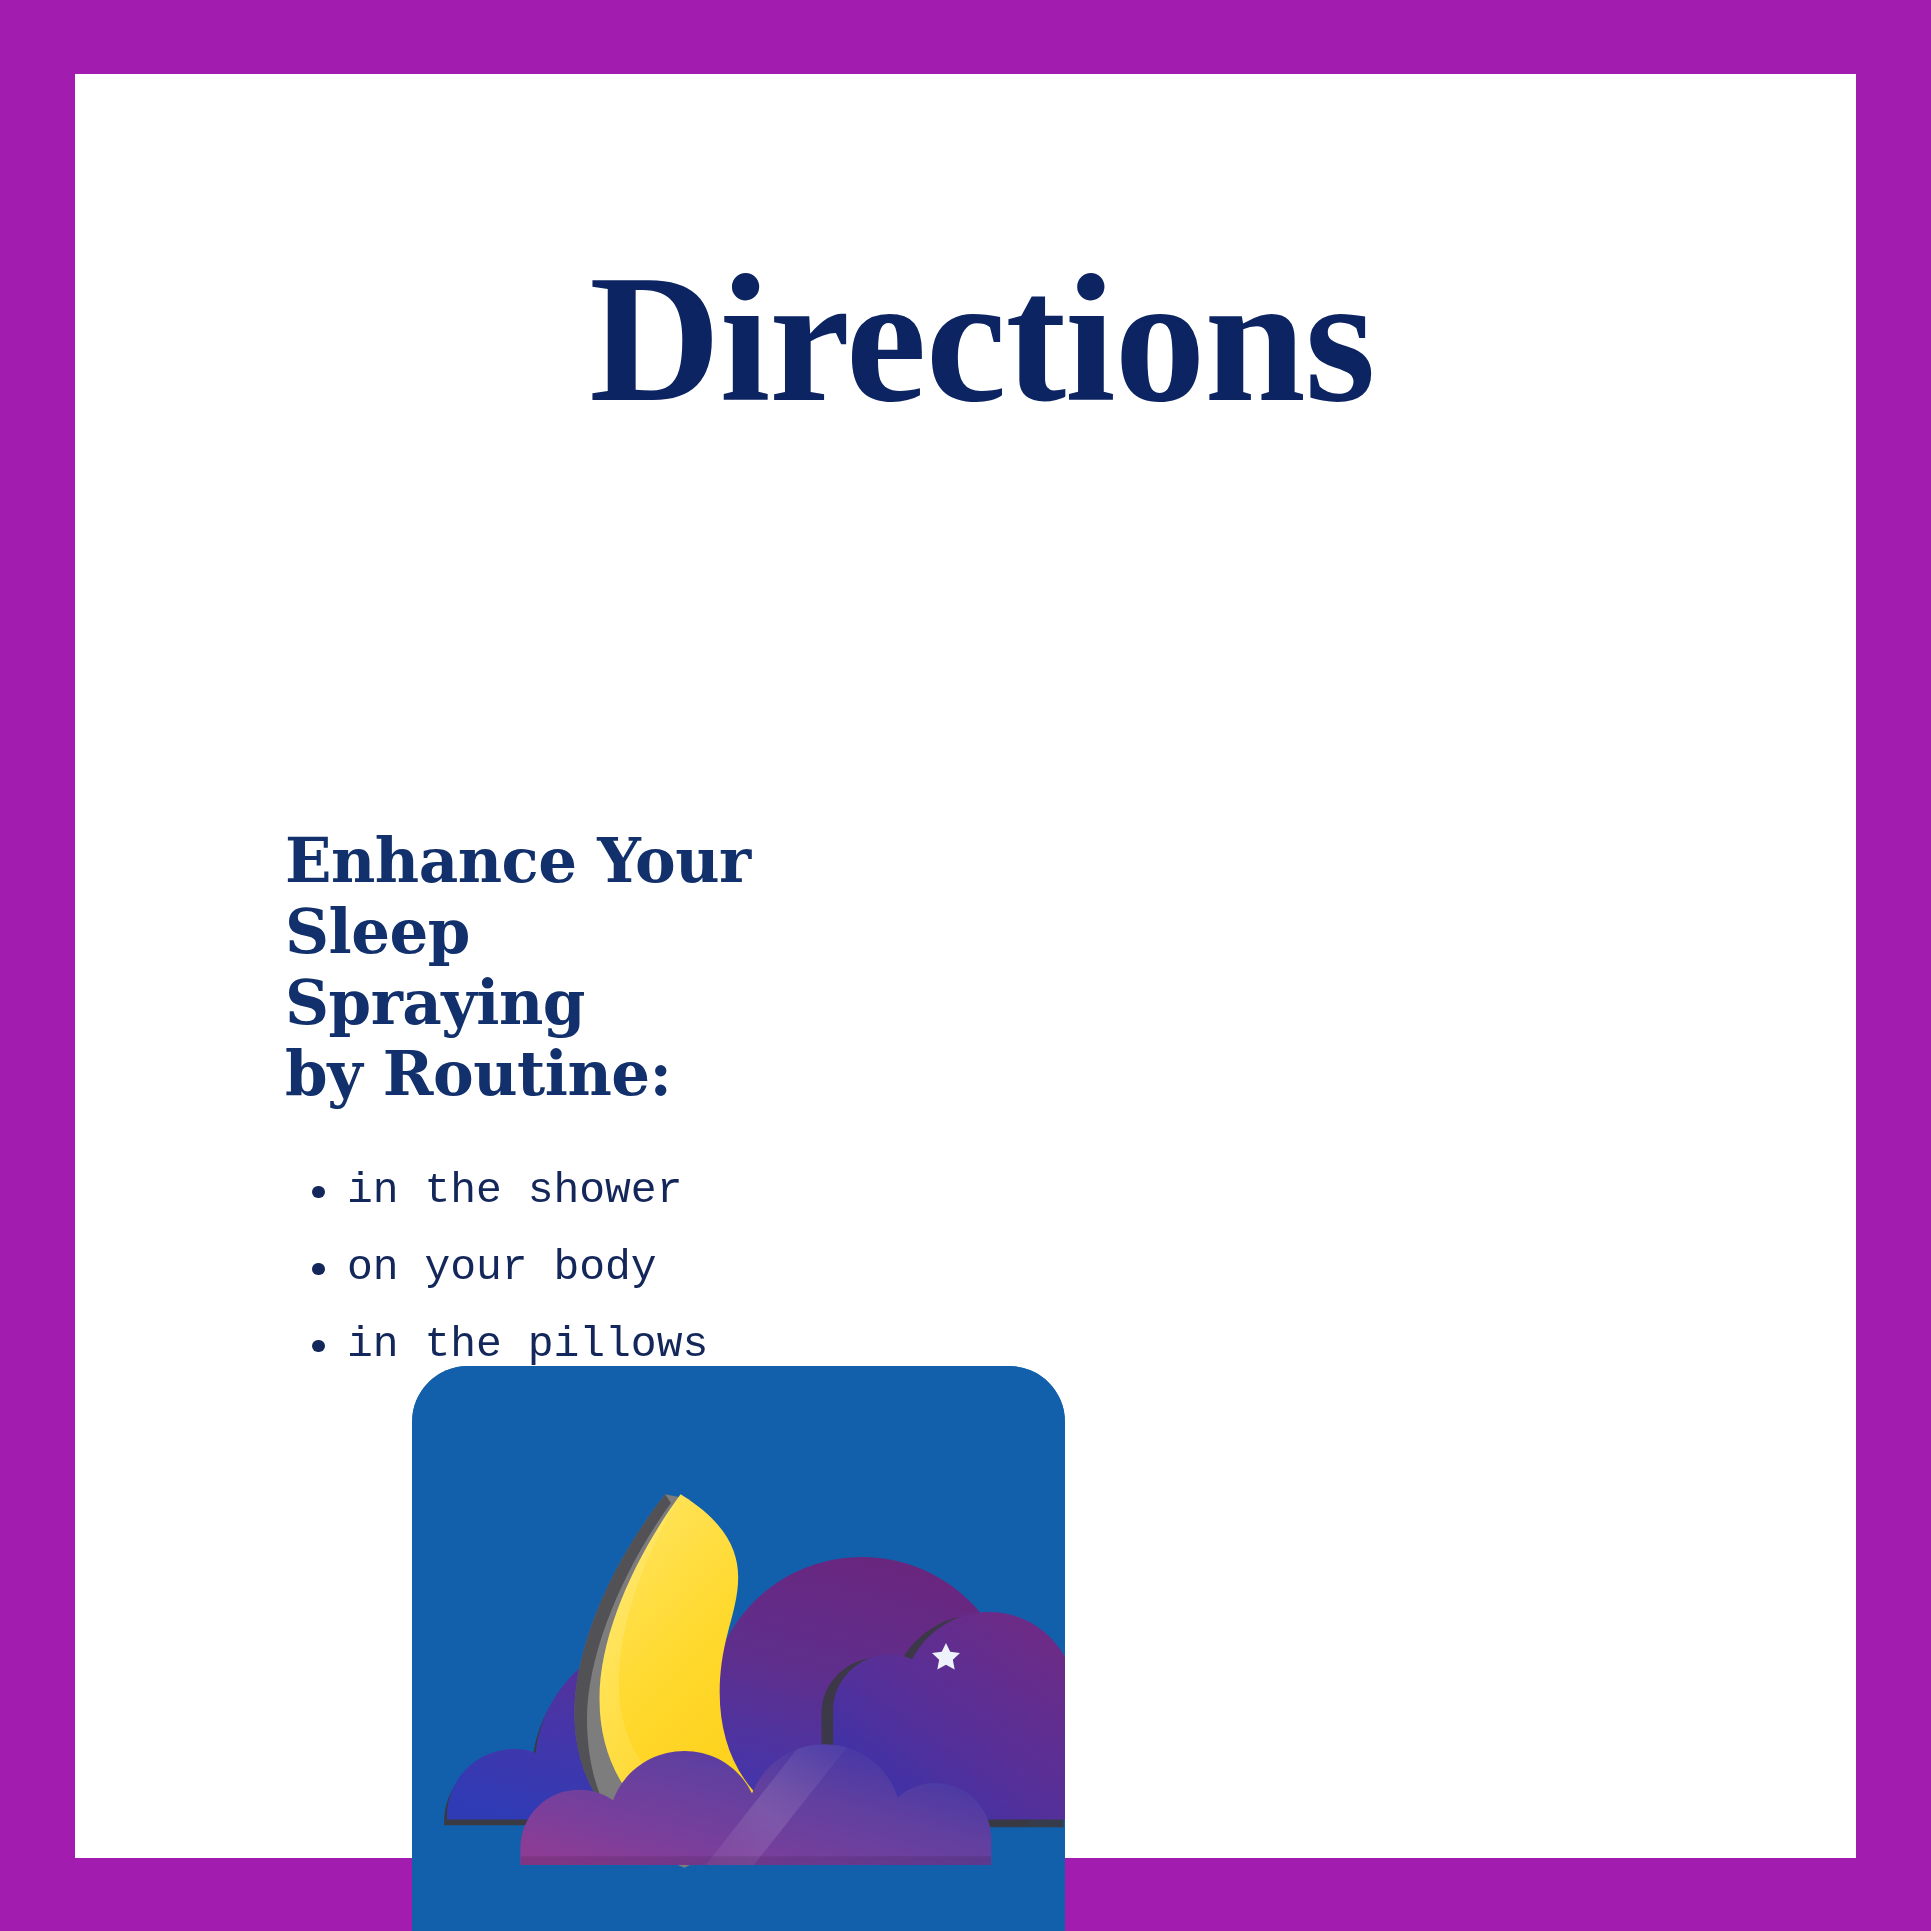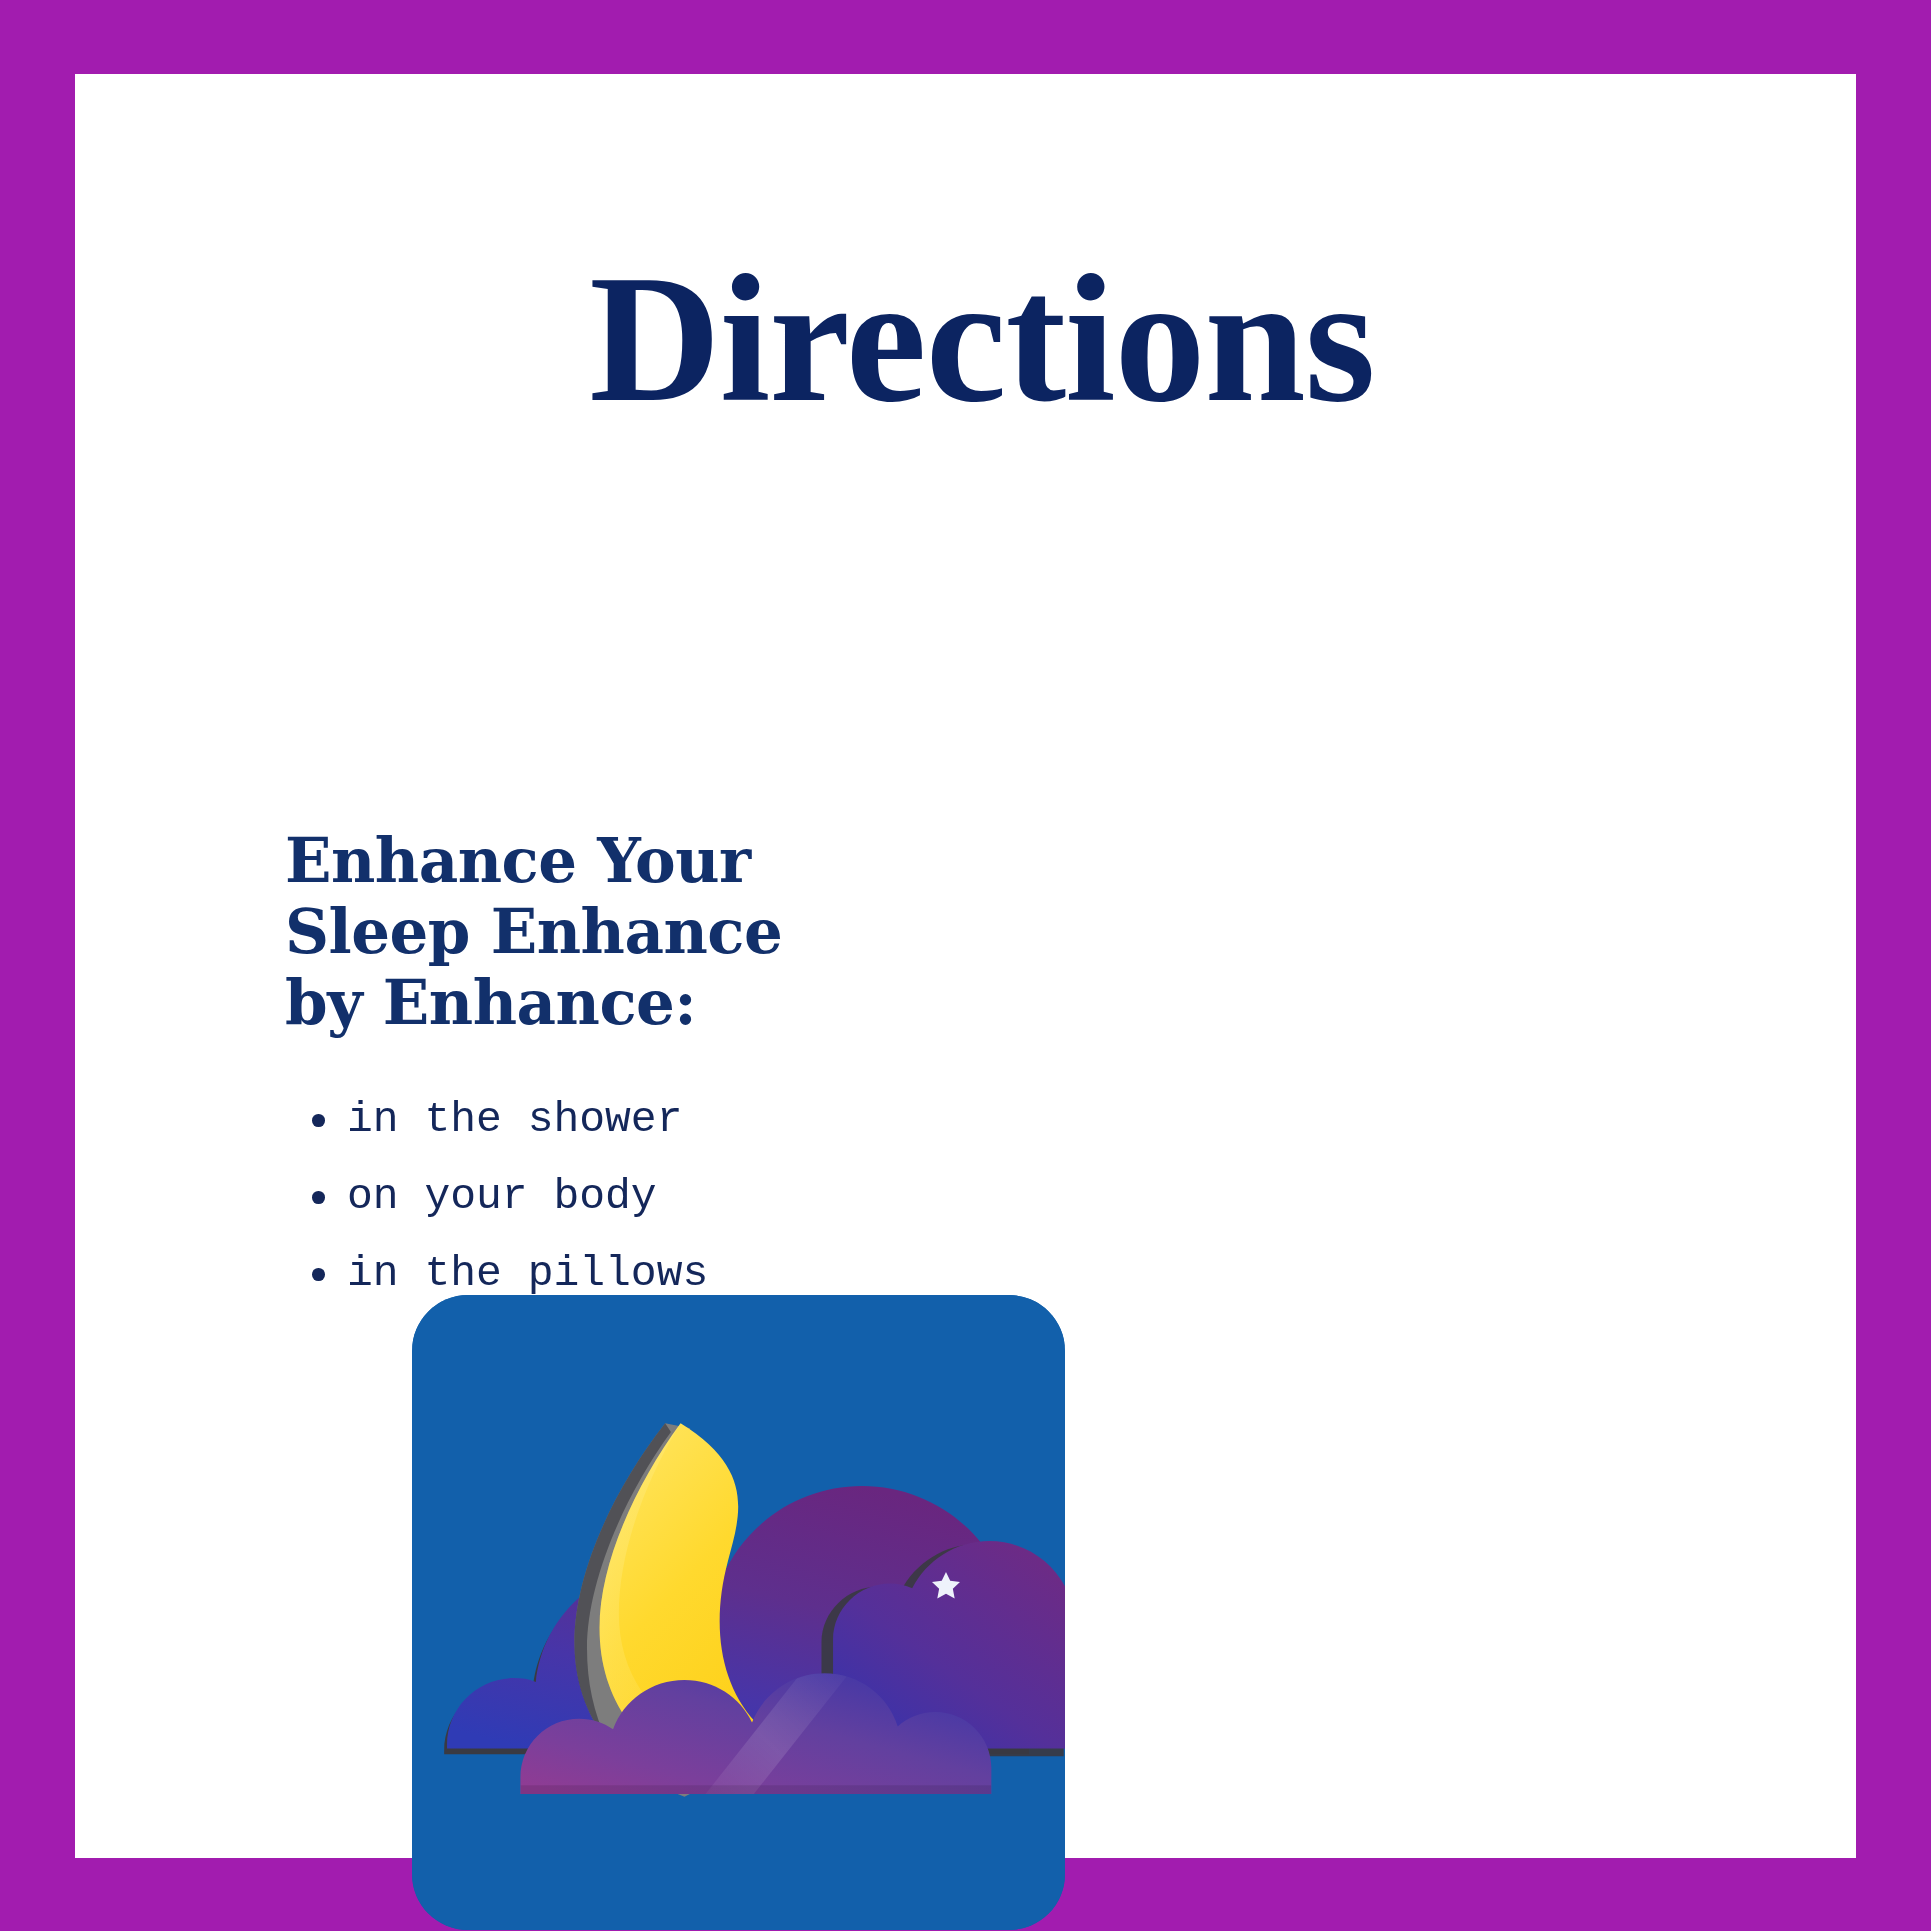--- a/index.html
+++ b/index.html
@@ -130,22 +130,22 @@
     <div class="title-block">
       <h1 class="title">Directions</h1>
     </div>
 
     <div class="content">
 
       <div class="left-col">
 
         <div class="subhead">
           <div>Enhance Your</div>
-          <div>Sleep Enhance</div>
-          <div>by Enhance:</div>
+          <div>Sleep Spraying</div>
+          <div>by Routine:</div>
         </div>
 
         <ul class="bullets">
           <li>
             <span class="dot"></span>
             <span>in the shower</span>
           </li>
           <li>
             <span class="dot"></span>
             <span>on your body</span>

